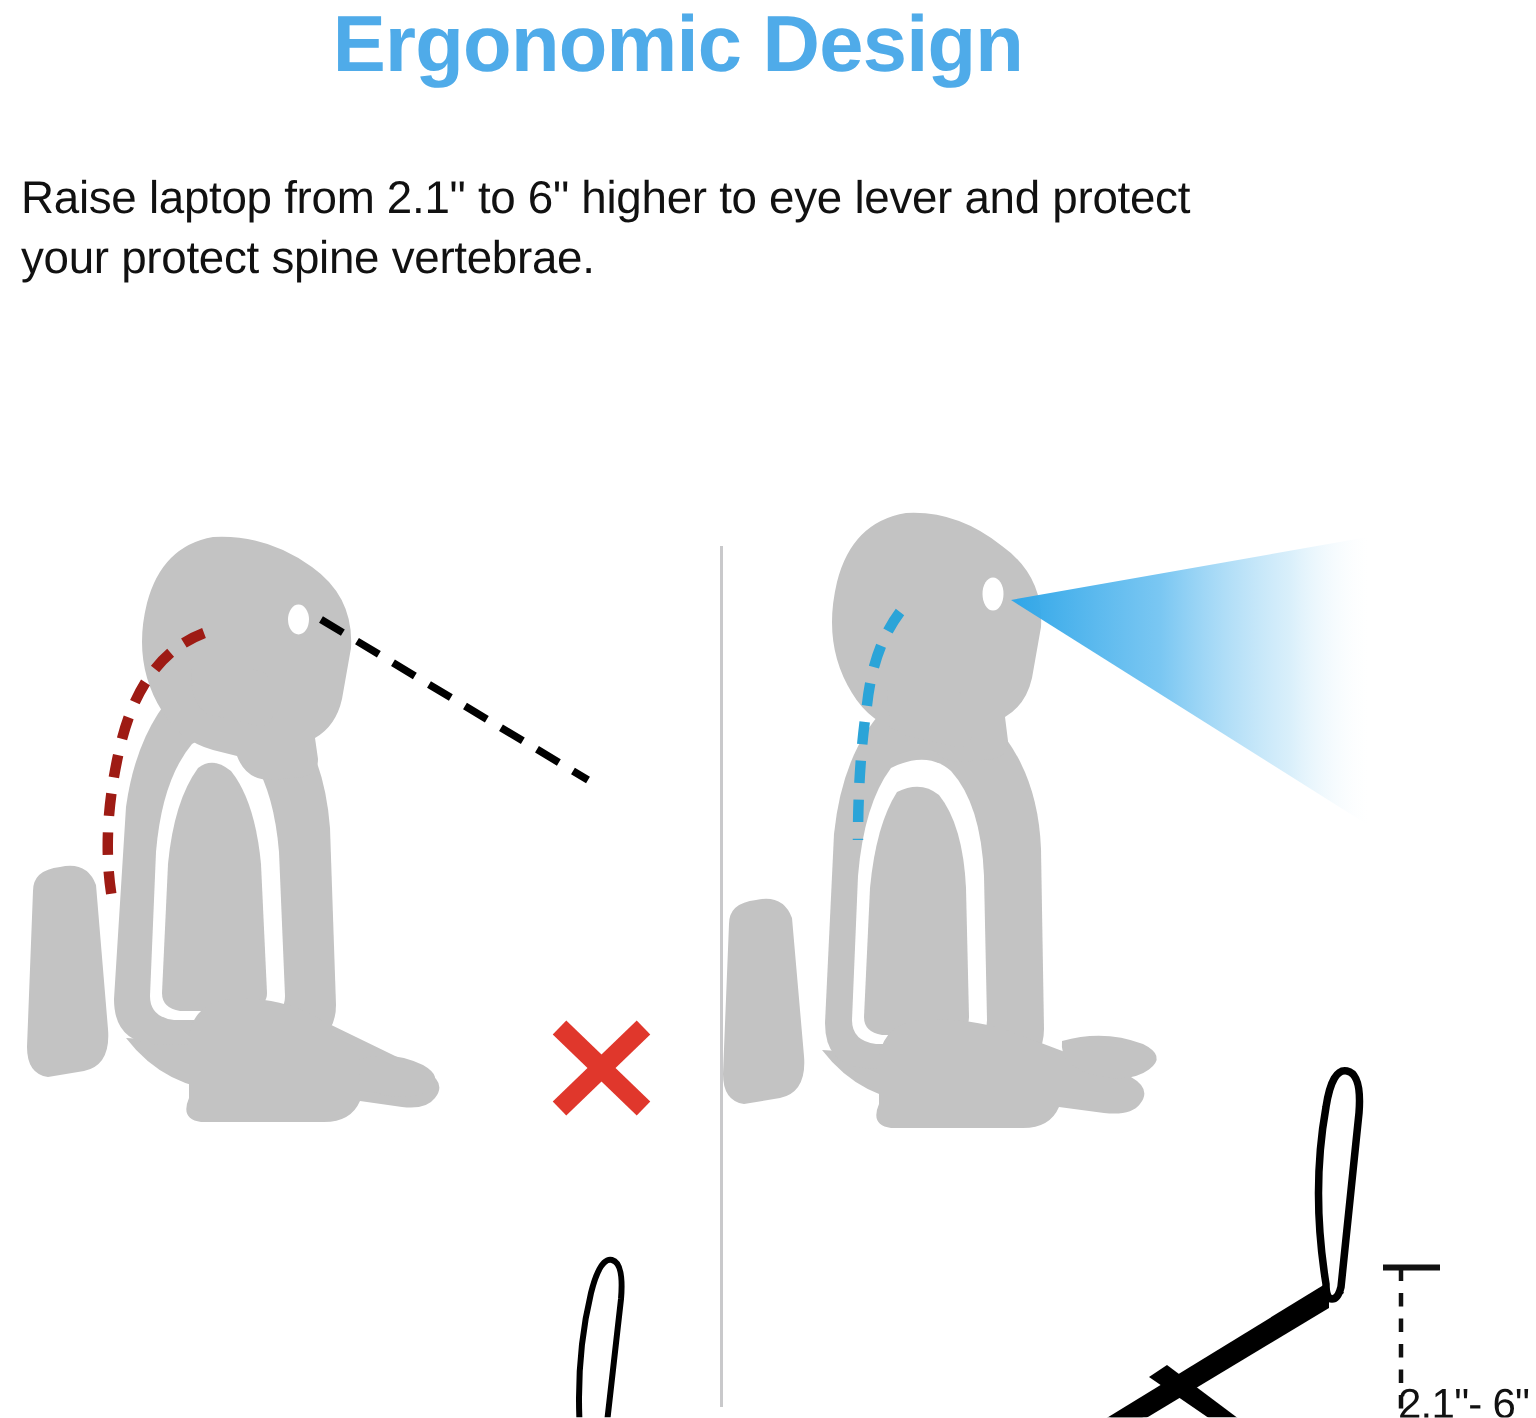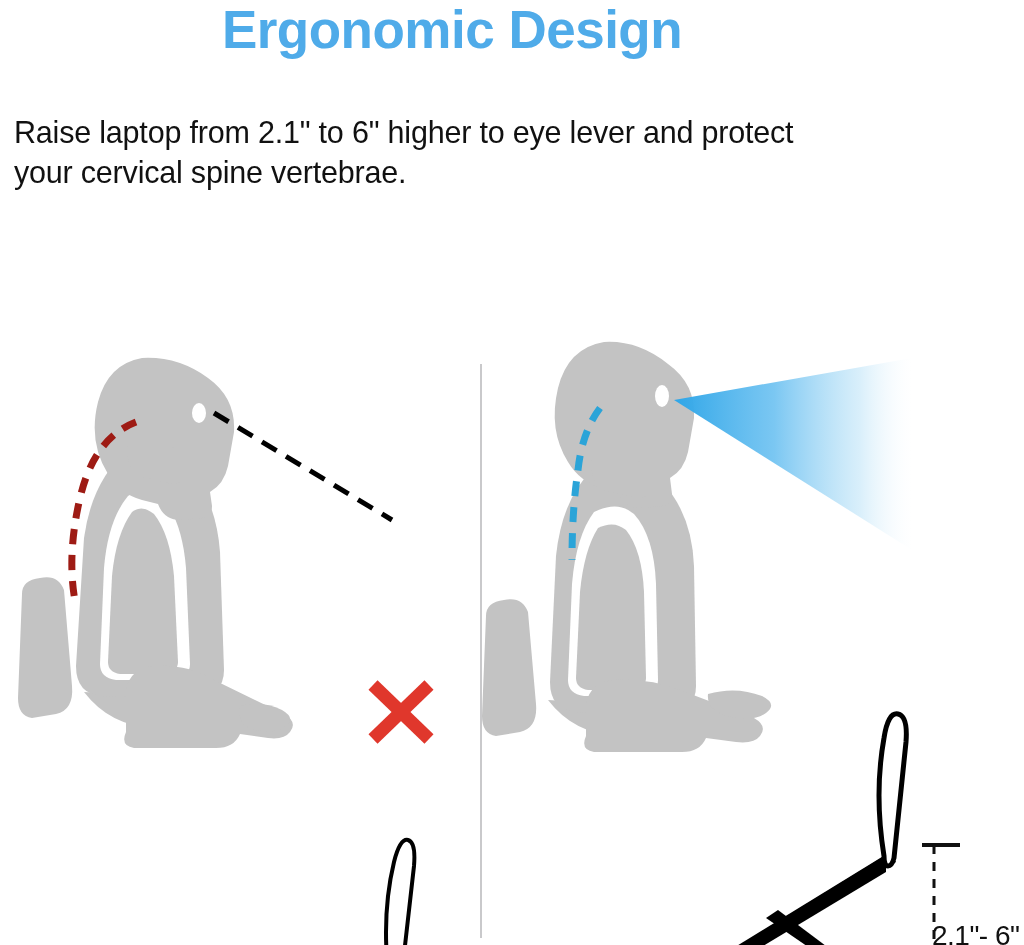--- a/index.html
+++ b/index.html
@@ -92,21 +92,21 @@
 </style>
 </head>
 <body>
 
 <div class="page">
 
   <div class="title">Ergonomic Design</div>
 
   <div class="subtitle">
     <span class="ln1">Raise laptop from 2.1" to 6" higher to eye lever and protect</span>
-    <span class="ln2">your cervical spine vertebrae.</span>
+    <span class="ln2">your protect spine vertebrae.</span>
   </div>
 
   <div class="illus">
 
     <div class="divider"></div>
 
     <div class="panel left">
       <svg class="svg-scene" width="480" height="645" viewBox="0 0 480 645">
         <defs>
           <clipPath id="clipL">

